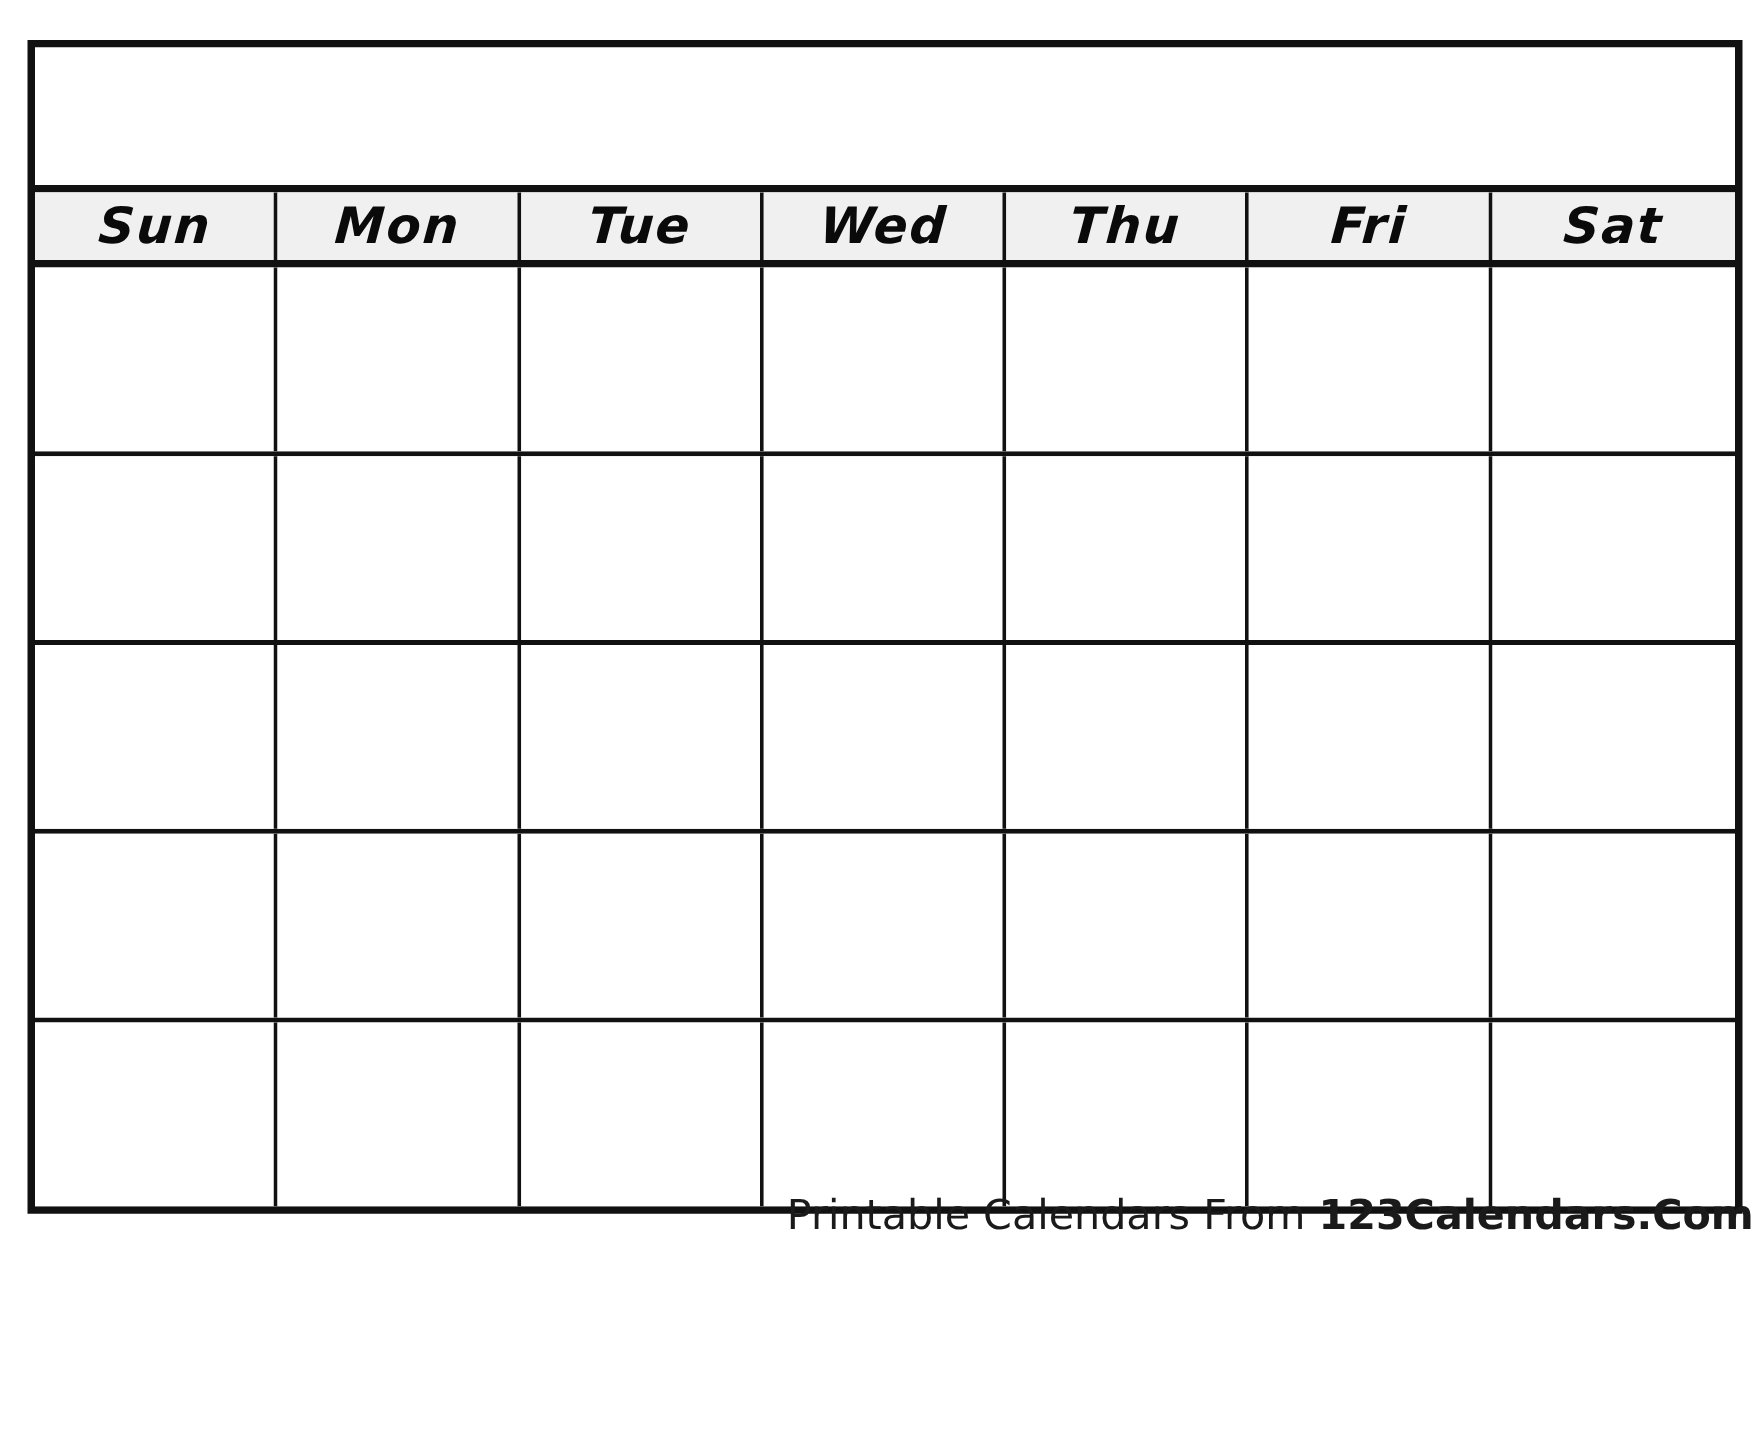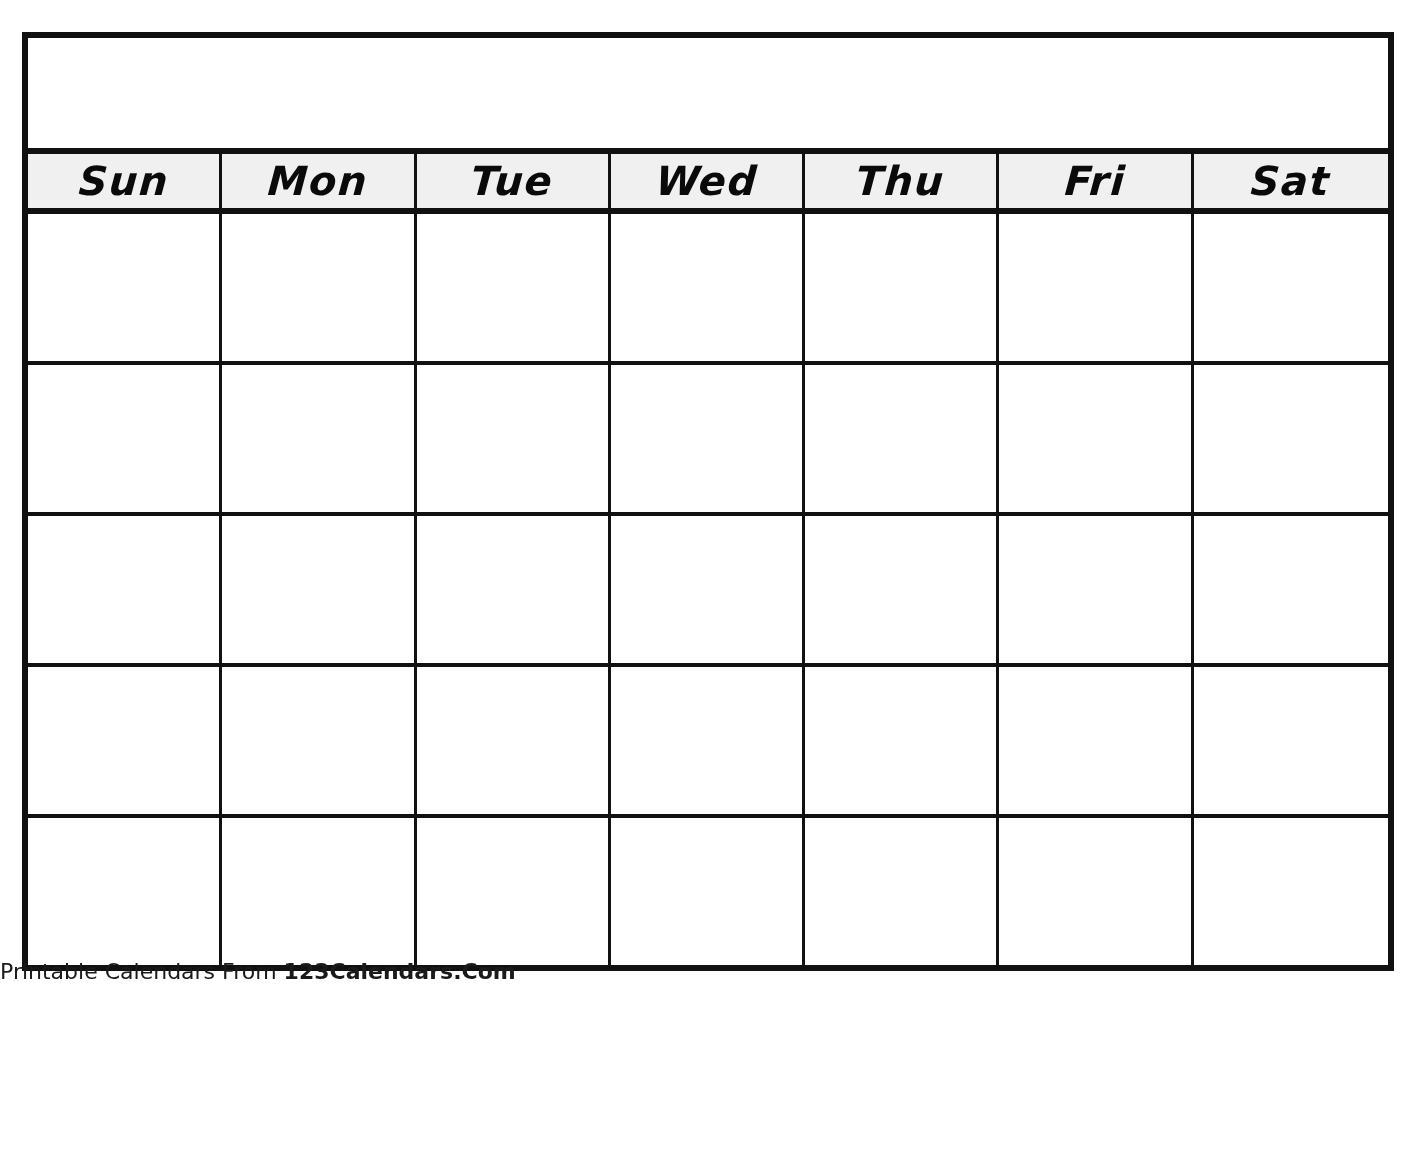--- a/index.html
+++ b/index.html
@@ -101,23 +101,23 @@
     font-size: 26px;
     color: #111111;
   }
 
   
   .footer {
     position: absolute;
     left: 0;
     top: 952px;
     width: 1403px;
-    text-align: left;
+    text-align: right;
     font-family: "DejaVu Sans", "Liberation Sans", sans-serif;
-    font-size: 22px;
+    font-size: 33px;
     line-height: 40px;
     color: #1a1a1a;
     white-space: nowrap;
   }
   .footer .prefix { font-weight: 400; }
   .footer .brand  { font-weight: 700; }
 </style>
 </head>
 <body>
 

